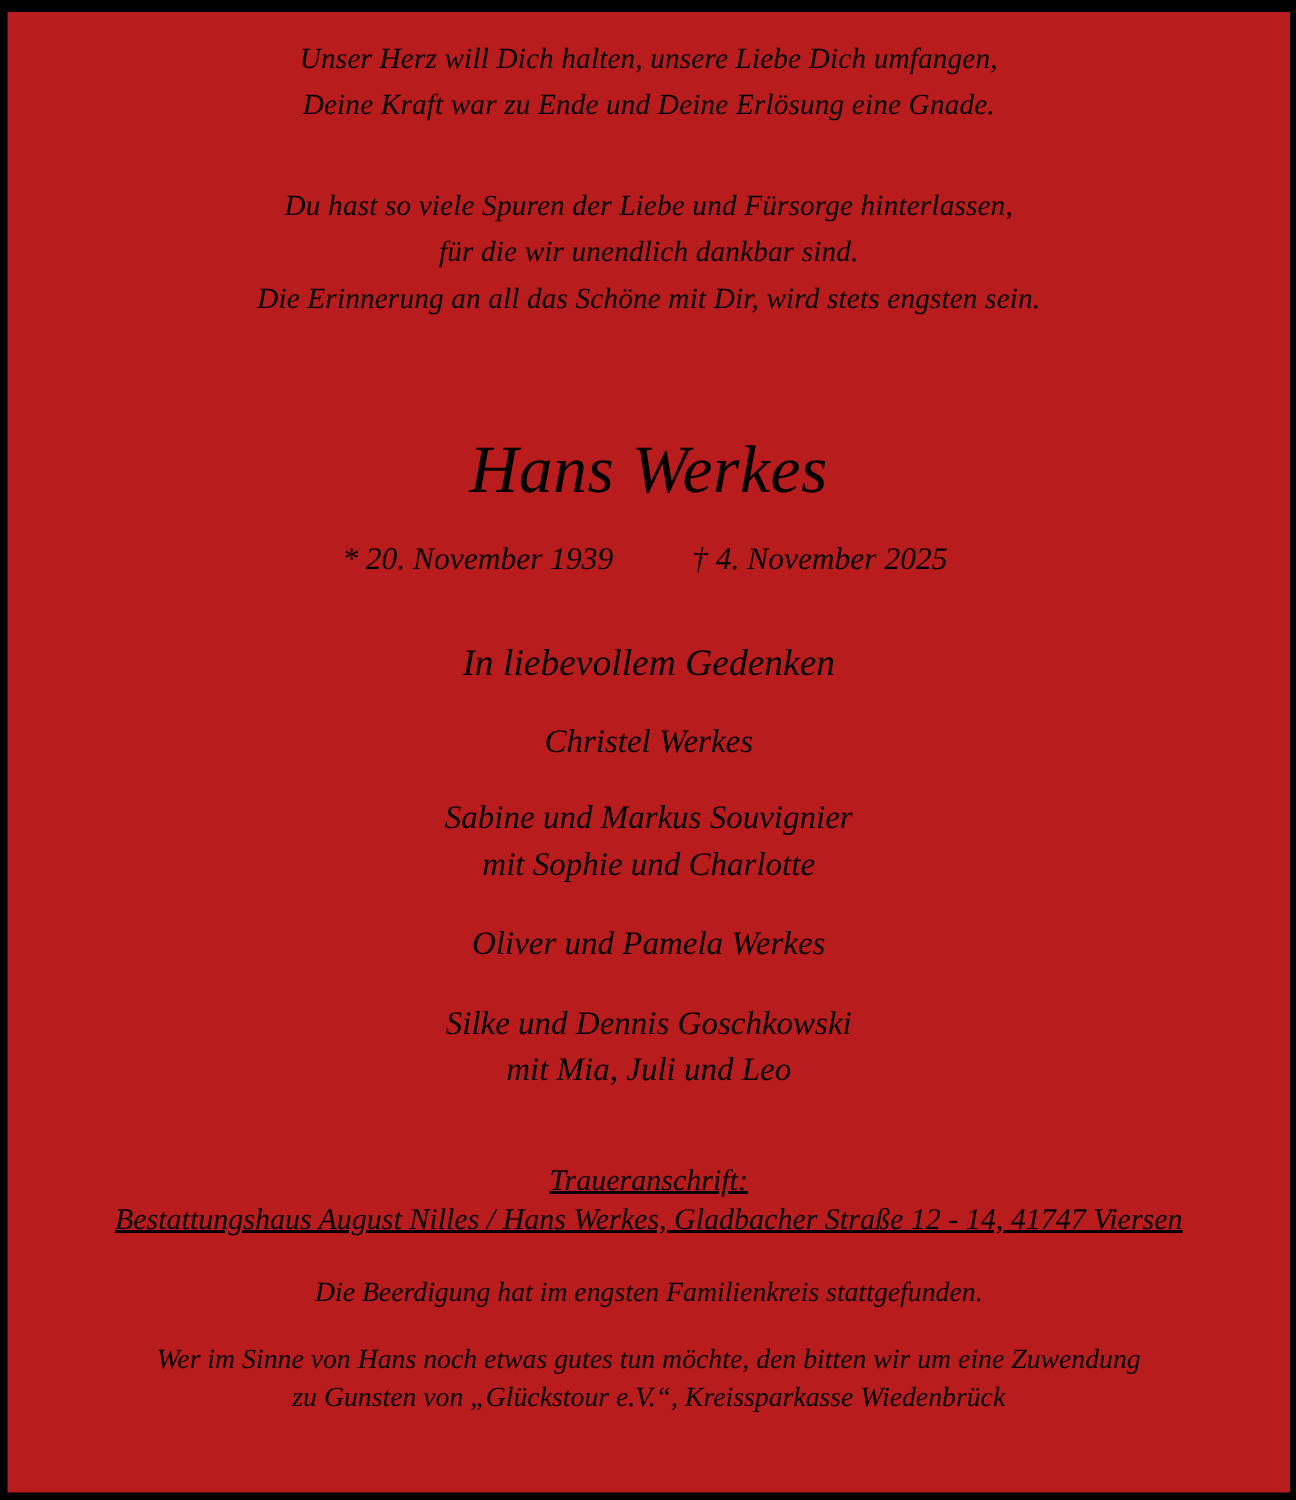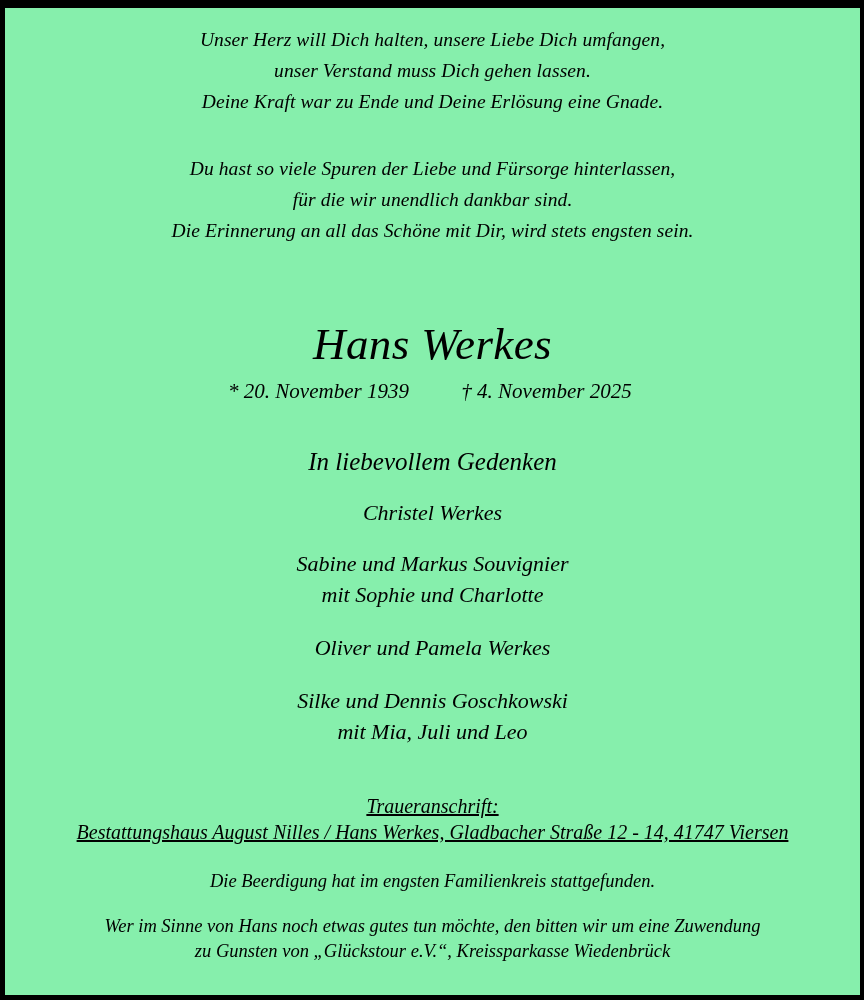--- a/index.html
+++ b/index.html
@@ -10,21 +10,21 @@
   body {
     width: 864px;
     height: 1000px;
     overflow: hidden;
   }
 
   .obituary-card {
     box-sizing: border-box;
     width: 864px;
     height: 1000px;
-    background: #86efac;
+    background: #b91c1c;
     border-top: 8px solid #000000;
     border-bottom: 5px solid #000000;
     border-left: 5px solid #000000;
     border-right: 4px solid #000000;
     position: relative;
     overflow: hidden;
   }
 
   .inner {
     box-sizing: border-box;
@@ -56,21 +56,21 @@
     margin-top: 72px;
   }
   .deceased-name {
     font-size: 45px;
     line-height: 52px;
     letter-spacing: 0.4px;
     white-space: nowrap;
   }
 
   .dates-row {
-    margin-top: 8px;
+    margin-top: 20px;
     display: flex;
     justify-content: center;
     align-items: baseline;
     font-size: 21px;
     line-height: 27px;
   }
   .date-birth { width: 228px; text-align: center; white-space: nowrap; }
   .date-death { width: 228px; text-align: center; white-space: nowrap; }
 
   .memory-intro {
@@ -107,21 +107,20 @@
   .closing-block .group-spacer { margin-top: 20px; }
 </style>
 </head>
 <body>
 
 <div class="obituary-card">
   <div class="inner">
 
     <div class="verse verse-1">
       <span class="line">Unser Herz will Dich halten, unsere Liebe Dich umfangen,</span>
-      <span class="line">unser Verstand muss Dich gehen lassen.</span>
       <span class="line">Deine Kraft war zu Ende und Deine Erlösung eine Gnade.</span>
     </div>
 
     <div class="verse verse-2">
       <span class="line">Du hast so viele Spuren der Liebe und Fürsorge hinterlassen,</span>
       <span class="line">für die wir unendlich dankbar sind.</span>
       <span class="line">Die Erinnerung an all das Schöne mit Dir, wird stets engsten sein.</span>
     </div>
 
     <div class="name-block">

